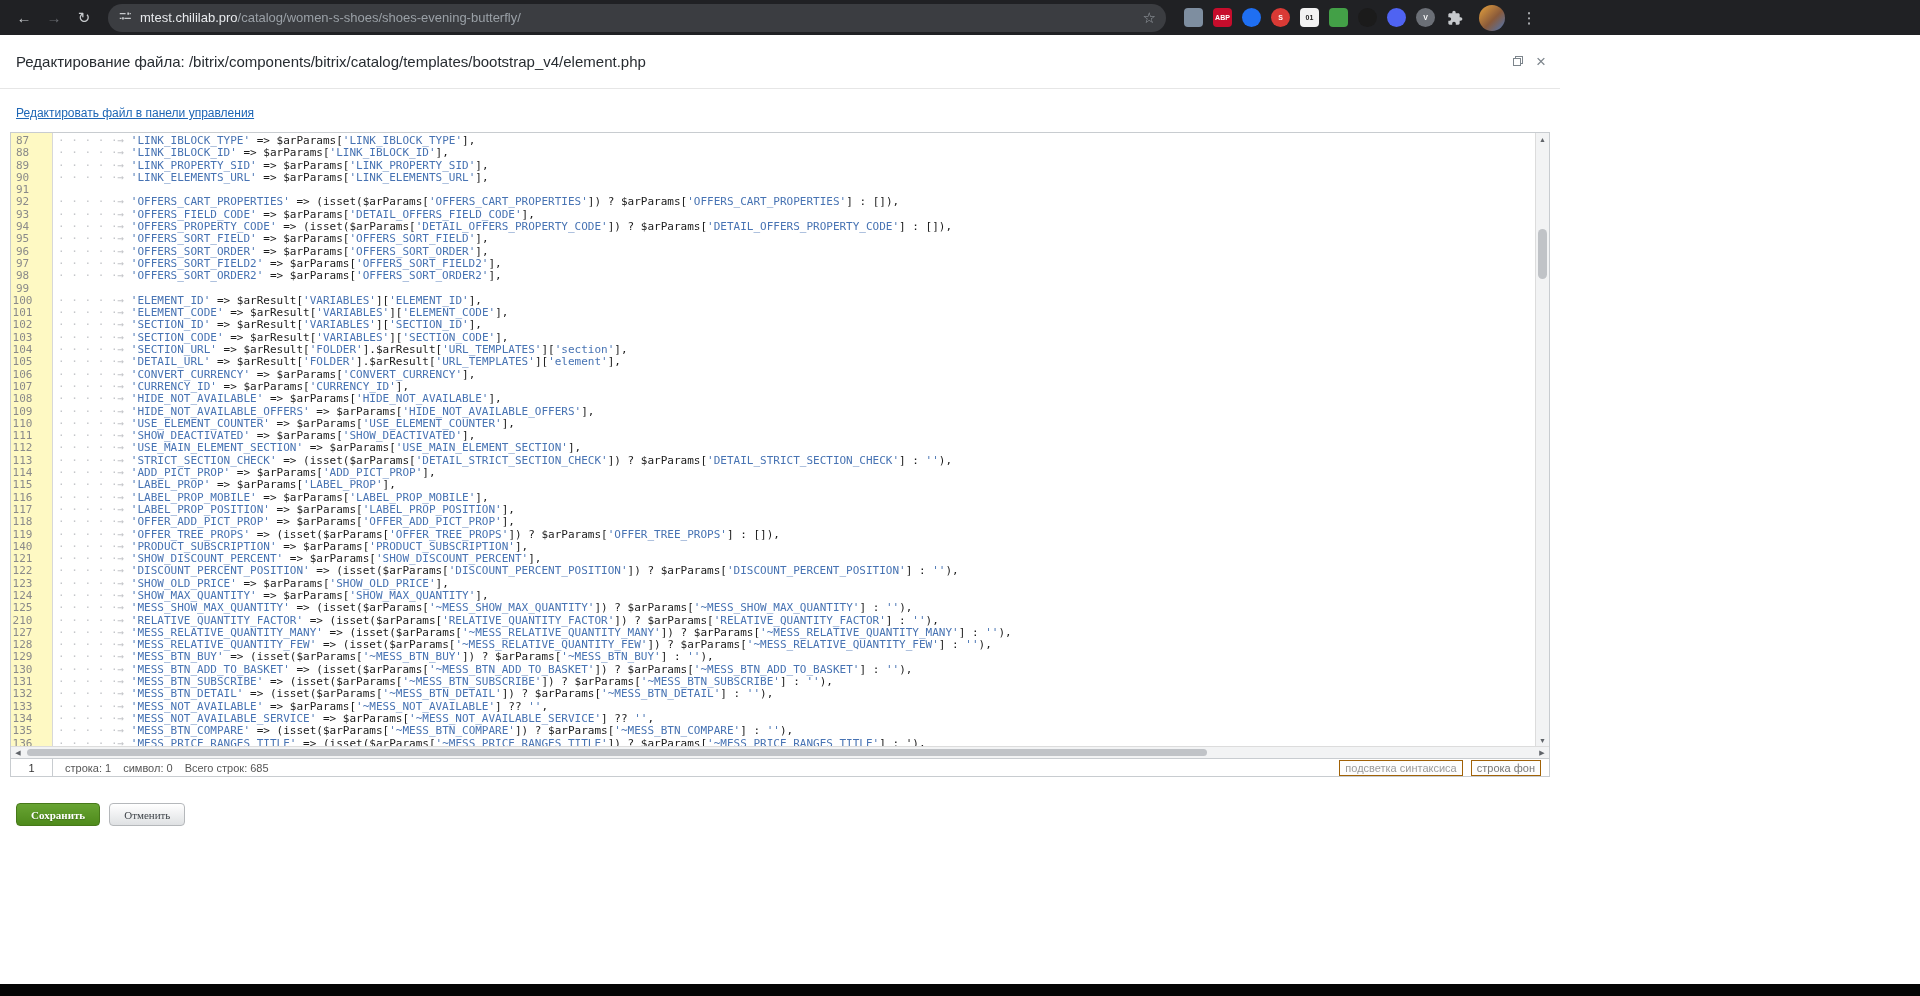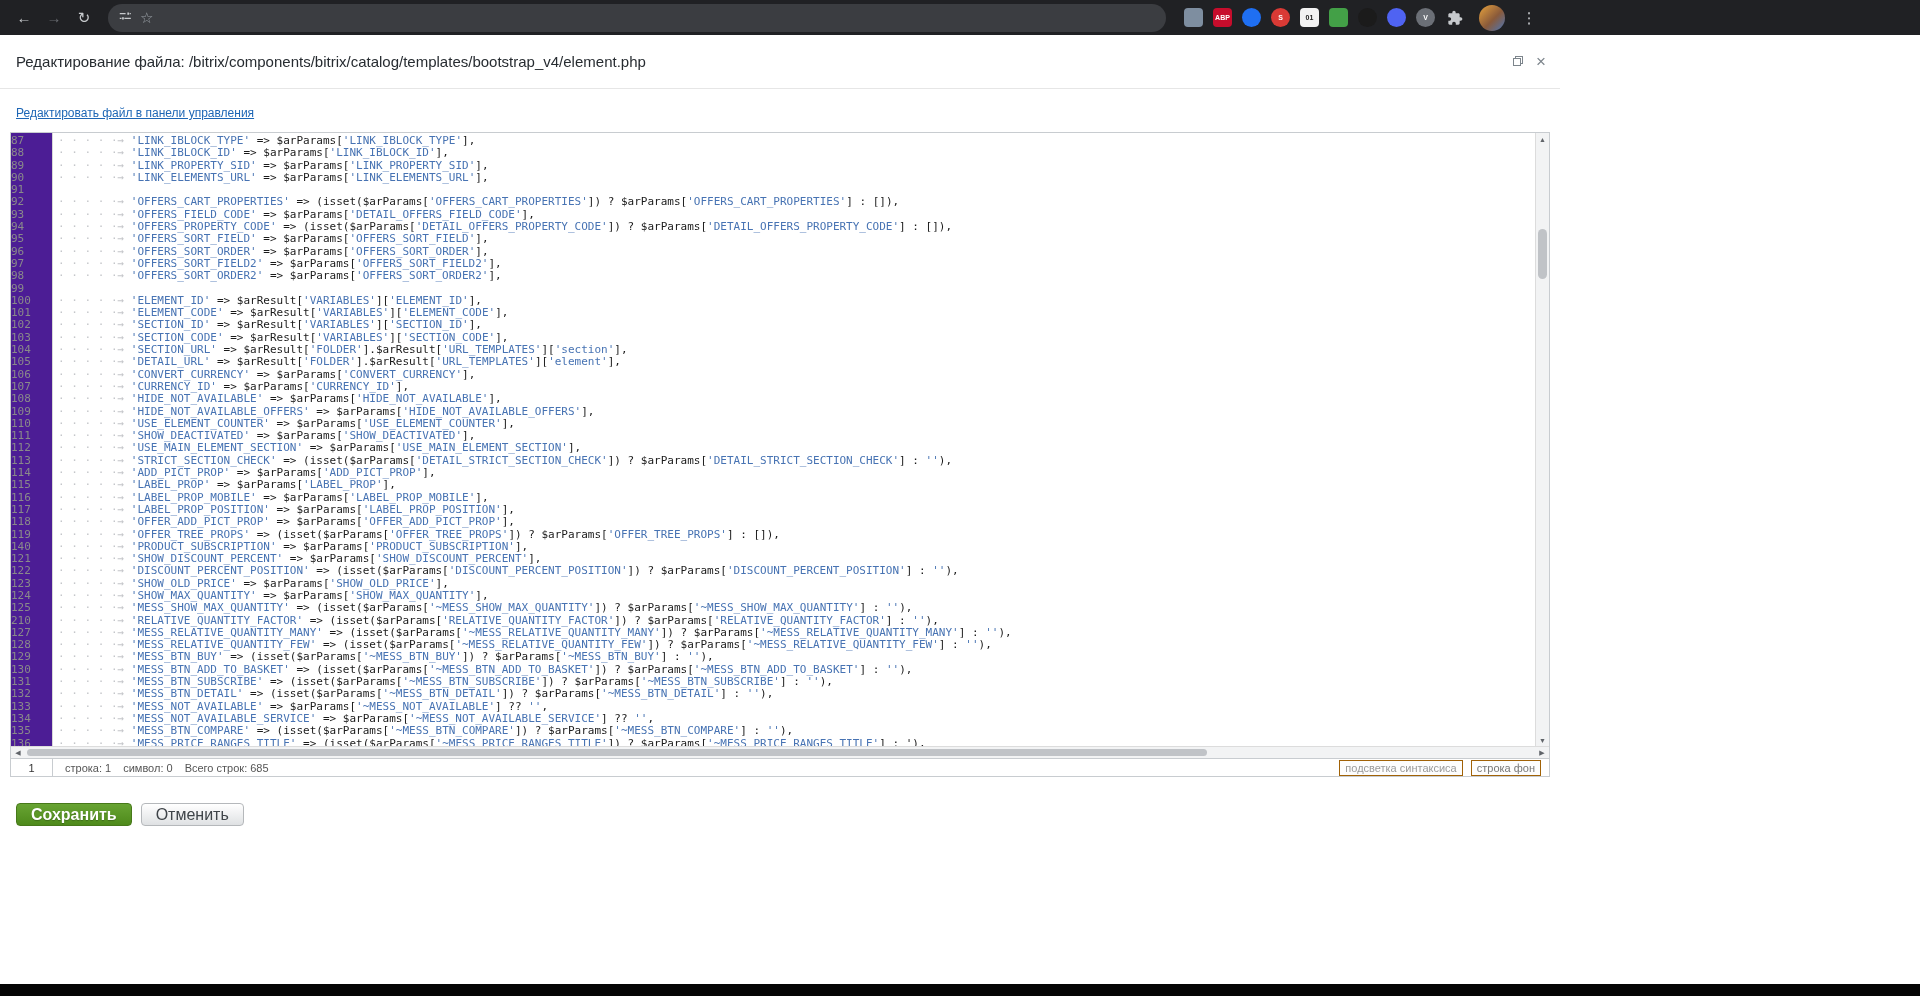--- a/index.html
+++ b/index.html
@@ -60,22 +60,22 @@
   .dlg-body{padding:14px 10px 0;}
   .edit-link{
     display:inline-block;margin:0 6px 12px;font-size:12px;color:var(--link);
     text-decoration:underline;cursor:pointer;
   }
 
   
   .editor-wrap{border:1px solid #c8ccd0;}
   .code-area{position:relative;height:613px;overflow:hidden;display:flex;background:#fff;}
   .gutter{
-    width:42px;flex:0 0 auto;background:#4c1d95;border-right:1px solid #d8d8d8;
-    text-align:left;padding:2px 18px 0 0;
+    width:42px;flex:0 0 auto;background:#fef9c3;border-right:1px solid #d8d8d8;
+    text-align:center;padding:2px 18px 0 0;
     font:11px/12.3px "DejaVu Sans Mono",monospace;color:#8a8a8a;
   }
   .gutter .ln{height:12.3px;}
   .code{
     flex:1;padding:2px 0 0 5px;font:11px/12.3px "DejaVu Sans Mono",monospace;color:#1a1a1a;
     white-space:pre;overflow:hidden;cursor:text;
   }
   .code .cl{height:12.3px;}
   .code .str{color:var(--string);}
   .code .ws{color:var(--ws);}
@@ -106,22 +106,22 @@
   .sb-right{margin-left:auto;display:flex;align-items:center;gap:8px;padding-right:8px;}
   .sb-toggle{
     border:1px solid #a16207;padding:0 5px;color:#9a9a9a;white-space:nowrap;cursor:pointer;
     font-size:11px;line-height:14px;background:#fdfdfd;
   }
   .sb-toggle.dark{color:#777;}
 
   
   .btn-row{display:flex;gap:9px;margin:26px 6px 0;}
   .btn{
-    font-size:16px;padding:4px 14px;border-radius:4px;cursor:pointer;height:23px;
-    display:flex;align-items:center;white-space:nowrap;
+    font-size:11px;padding:4px 14px;border-radius:4px;cursor:pointer;height:23px;
+    display:flex;align-items:center;white-space:nowrap;font-family:Liberation Serif, serif;
   }
   .btn-save{
     background:linear-gradient(var(--save1),var(--save2));
     border:1px solid #47791a;color:#fff;font-weight:bold;
     text-shadow:0 1px 1px rgba(0,0,0,.25);
   }
   .btn-cancel{
     background:linear-gradient(#ffffff,#dfe1e3);
     border:1px solid #b5b8bb;color:#3f4449;
   }
@@ -135,20 +135,21 @@
   <div class="nav-btn">←</div>
   <div class="nav-btn dim">→</div>
   <div class="nav-btn">↻</div>
 
   <div class="omnibox">
     <span>
       <svg width="14" height="14" viewBox="0 0 24 24" fill="#c7cacd">
           <path d="M3 7h10v2H3zM16 6h3v4h-3zM20 7h2v2h-2zM3 15h3v2H3zM7 14h3v4H7zM11 15h11v2H11z"></path>
         </svg>
     </span>
+    <span class="url"><span>mtest.chililab.pro</span><span class="path">/catalog/women-s-shoes/shoes-evening-butterfly/</span></span>
     <span class="star">☆</span>
   </div>
 
   <div class="ext-row">
       <span class="ext" style="background: rgb(126, 142, 160); color: rgb(255, 255, 255);"></span>
       <span class="ext" style="background: rgb(199, 13, 44); color: rgb(255, 255, 255);">ABP</span>
       <span class="ext circ" style="background: rgb(31, 111, 242); color: rgb(255, 255, 255);"></span>
       <span class="ext circ" style="background: rgb(217, 58, 53); color: rgb(255, 255, 255);">S</span>
       <span class="ext" style="background: rgb(242, 242, 242); color: rgb(34, 34, 34);">01</span>
       <span class="ext" style="background: rgb(67, 160, 71); color: rgb(255, 255, 255);"></span>

